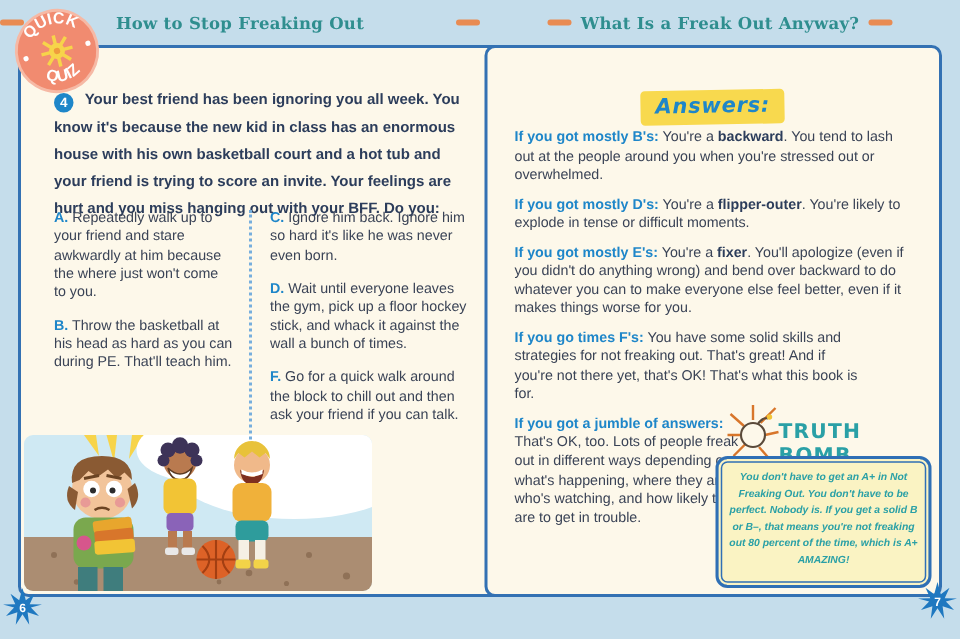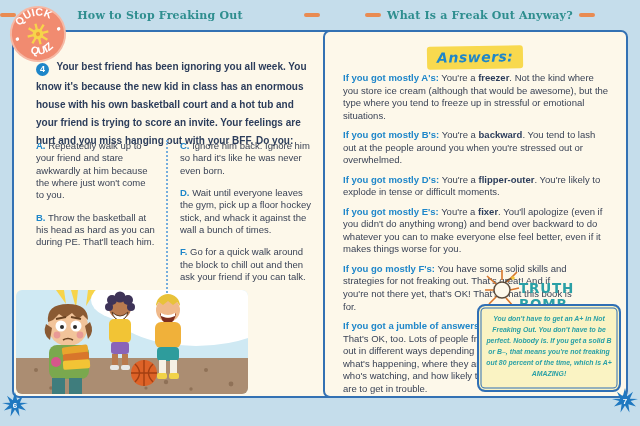--- a/index.html
+++ b/index.html
@@ -32,21 +32,21 @@
   .opts { position:absolute; left:22px; top:108px; width:276px; display:flex; }
   .opt-col1 { width:120px; }
   .opt-col2 { flex:1; padding-left:12px; border-left:2px dotted #76aedd; margin-left:10px; position:relative; z-index:3; }
   .opt { font-size:9.5px; line-height:1.3; color:#3a4356; margin-bottom:10px; }
   .opt b.letter { color:#1e86c9; font-weight:bold; }
 
   
   #illustration { position:absolute; left:2px; bottom:2px; width:232px; height:104px; z-index:1; }
 
   
-  .ans-head-wrap { text-align:center; margin-top:14px; position:relative; height:20px; }
+  .ans-head-wrap { text-align:center; margin-top:28px; position:relative; height:20px; }
   .ans-highlight { display:inline-block; background:#f8d94e; border-radius:3px; padding:2px 10px 3px;
     transform:rotate(-1deg); }
   .ans-head { font-family:"DejaVu Sans", sans-serif; font-weight:bold; font-style:italic;
     color:#1e86c9; font-size:14px; letter-spacing:.5px; }
   .ans-body { padding:6px 16px 0 18px; }
   .ans-p { font-size:9.5px; line-height:1.32; color:#3a4356; margin-bottom:7px; }
   .ans-p .lead { color:#1e86c9; font-weight:bold; }
   .ans-p b { color:#2c3d5b; }
   #ans-jumble { width:152px; }
 
@@ -194,25 +194,24 @@
   </svg>
 </div>
 
 <div class="panel" id="panel-right">
 
   <div class="ans-head-wrap">
     <span class="ans-highlight"><span class="ans-head">Answers:</span></span>
   </div>
 
   <div class="ans-body">
-    <p class="ans-p"><span class="lead">If you got mostly A's:</span><span> You're a </span><b>freezer</b><span>. Not the kind where you store ice cream (although that would be awesome), but the type where you tend to freeze up in stressful or emotional situations.</span></p>
     <p class="ans-p"><span class="lead">If you got mostly B's:</span><span> You're a </span><b>backward</b><span>. You tend to lash out at the people around you when you're stressed out or overwhelmed.</span></p>
     <p class="ans-p"><span class="lead">If you got mostly D's:</span><span> You're a </span><b>flipper-outer</b><span>. You're likely to explode in tense or difficult moments.</span></p>
     <p class="ans-p"><span class="lead">If you got mostly E's:</span><span> You're a </span><b>fixer</b><span>. You'll apologize (even if you didn't do anything wrong) and bend over backward to do whatever you can to make everyone else feel better, even if it makes things worse for you.</span></p>
-    <p class="ans-p" style="width:230px;"><span class="lead">If you go mostly F's:</span><span> You have some solid skills and strategies for not freaking out. That's great! And if you're not there yet, that's OK! That's what this book is for.</span></p>
+    <p class="ans-p" style="width:230px;"><span class="lead">If you go times F's:</span><span> You have some solid skills and strategies for not freaking out. That's great! And if you're not there yet, that's OK! That's what this book is for.</span></p>
     <p class="ans-p" id="ans-jumble"><span class="lead">If you got a jumble of answers:</span><span> That's OK, too. Lots of people freak out in different ways depending on what's happening, where they are, who's watching, and how likely they are to get in trouble.</span></p>
   </div>
 
   <svg id="bomb-icon" viewBox="0 0 38 42">
     <g stroke="#d8762b" stroke-width="1.6" fill="none">
       <path d="M19,2 L19,12 M4,8 L13,16 M34,4 L24,14 M2,22 L11,22 M36,20 L27,22 M6,36 L14,28 M30,38 L23,30"></path>
     </g>
     <circle cx="19" cy="22" r="8" fill="#fdf8ea" stroke="#5a4a3a" stroke-width="1.4"></circle>
     <path d="M22,15 q3,-5 7,-4" stroke="#5a4a3a" stroke-width="1.4" fill="none"></path>
     <circle cx="30" cy="10" r="1.8" fill="#f2c435"></circle>

